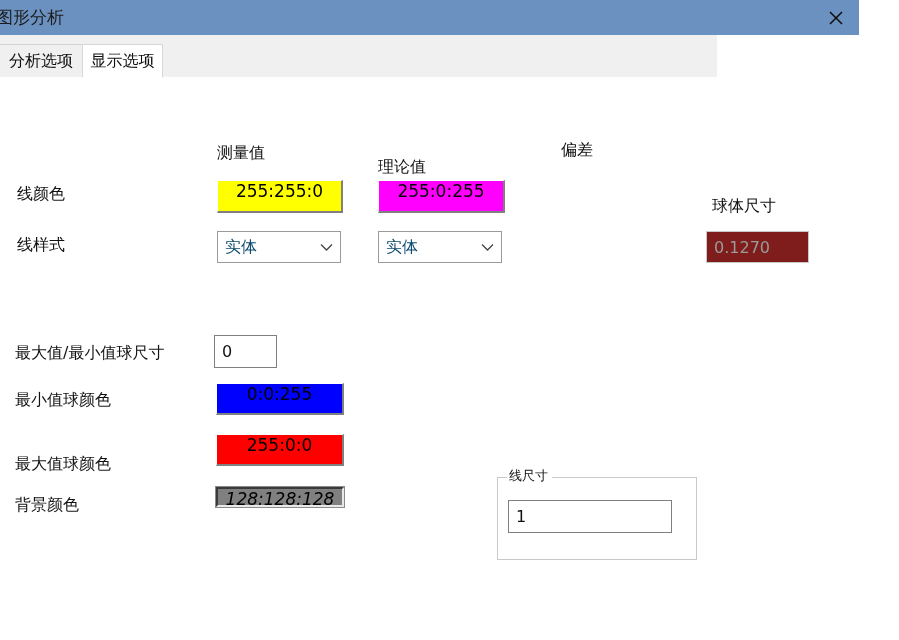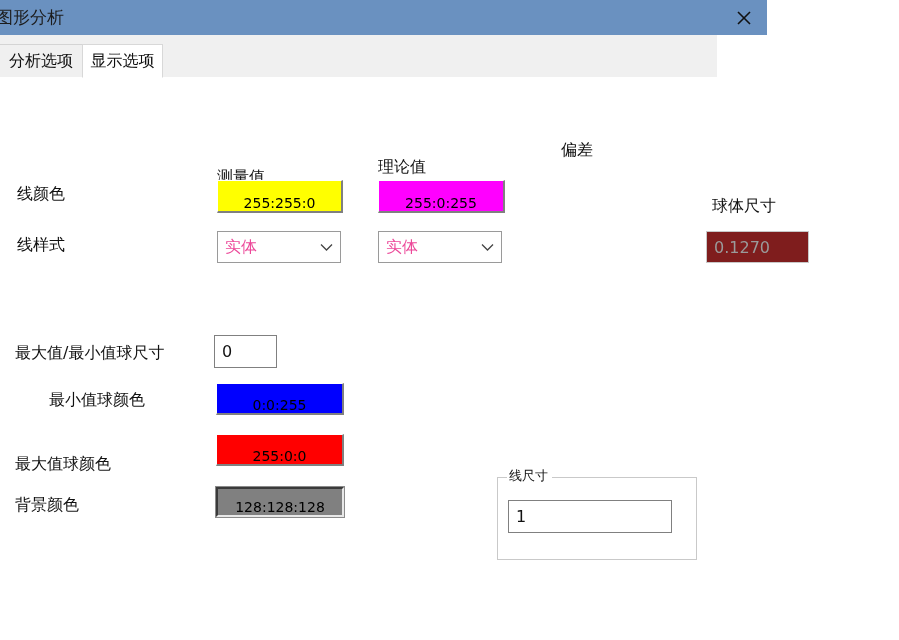--- a/index.html
+++ b/index.html
@@ -13,21 +13,21 @@
     font-family: "DejaVu Sans", "Liberation Sans", sans-serif;
     overflow: hidden;
     position: relative;
     -webkit-font-smoothing: none;
   }
 
   
   #titlebar {
     position: absolute;
     left: 0; top: 0;
-    width: 767px;
+    width: 859px;
     height: 35px;
     background: #6a91c0;
     box-sizing: border-box;
   }
   #title-text {
     position: absolute;
     left: -4px;
     top: 6px;
     font-size: 17px;
     color: #1c1c1c;
@@ -106,23 +106,23 @@
     font-size: 16px;
     color: #111111;
     white-space: nowrap;
   }
 
   
   .color-btn {
     position: absolute;
     box-sizing: border-box;
     display: flex;
-    align-items: flex-end;
-    justify-content: center;
-    font-size: 14px;
+    align-items: flex-start;
+    justify-content: center;
+    font-size: 17px;
     color: #000000;
     cursor: pointer;
     border-top: 1px solid #ffffff;
     border-left: 1px solid #ffffff;
     border-right: 2px solid #808080;
     border-bottom: 2px solid #808080;
     white-space: nowrap;
   }
   .color-btn.inset {
     border-top: 2px solid #3a3a3a;
@@ -138,21 +138,21 @@
     box-sizing: border-box;
     background: #ffffff;
     border: 1px solid #9a9a9a;
     height: 32px;
     display: flex;
     align-items: center;
     cursor: pointer;
   }
   .combo .combo-text {
     font-size: 16px;
-    color: #ec4899;
+    color: #0c4a6e;
     padding-left: 7px;
     flex: 1;
     white-space: nowrap;
     overflow: hidden;
   }
   .combo .combo-arrow {
     width: 28px;
     display: flex;
     align-items: center;
     justify-content: center;
@@ -215,21 +215,21 @@
   <div class="tab inactive">
     <span>分析选项</span>
   </div>
   <div class="tab active">
     <span>显示选项</span>
   </div>
 </div>
 
 <div id="content">
 
-  <div class="col-header" style="left:217px; top:66px;margin-top:24px;">测量值</div>
+  <div class="col-header" style="left:217px; top:66px;">测量值</div>
   <div class="col-header" style="left:378px; top:80px;">理论值</div>
   <div class="col-header" style="left:561px; top:63px;">偏差</div>
 
   <div class="row-label" style="left:17px; top:107px;">线颜色</div>
   <div class="color-btn" style="left:217px; top:103px; width:126px; height:33px; background:#ffff00;">
     <span>255:255:0</span>
   </div>
   <div class="color-btn" style="left:378px; top:103px; width:127px; height:33px; background:#ff00ff;">
     <span>255:0:255</span>
   </div>
@@ -254,32 +254,32 @@
       <svg width="13" height="9" viewBox="0 0 13 9">
           <polyline points="1,1.5 6.5,7 12,1.5" fill="none" stroke="#444444" stroke-width="1.3"></polyline>
         </svg>
     </span>
   </div>
 
 
   <div class="row-label" style="left:15px; top:266px;">最大值/最小值球尺寸</div>
   <input class="textbox thick" style="left: 214px; top: 258px; width: 63px; height: 33px;" value="0">
 
-  <div class="row-label" style="left:15px; top:313px;margin-left:34px;">最小值球颜色</div>
+  <div class="row-label" style="left:15px; top:313px;">最小值球颜色</div>
   <div class="color-btn" style="left:216px; top:306px; width:128px; height:32px; background:#0000ff; color:#000000;">
     <span>0:0:255</span>
   </div>
 
   <div class="row-label" style="left:15px; top:364px;margin-top:13px;">最大值球颜色</div>
   <div class="color-btn" style="left:216px; top:357px; width:128px; height:32px; background:#ff0000;">
     <span>255:0:0</span>
   </div>
 
   <div class="row-label" style="left:15px; top:418px;">背景颜色</div>
-  <div class="color-btn inset" style="left:216px; top:410px; width:128px; height:30px; background:#808080;">
+  <div class="color-btn inset" style="left:216px; top:410px; width:128px; height:20px; background:#808080;font-style:italic;">
     <span>128:128:128</span>
   </div>
 
   <div class="groupbox" style="left:497px; top:400px; width:200px; height:83px;">
     <div class="groupbox-title">线尺寸</div>
     <input class="textbox thick" style="left: 10px; top: 22px; width: 164px; height: 33px;" value="1">
   </div>
 
 </div>
 

